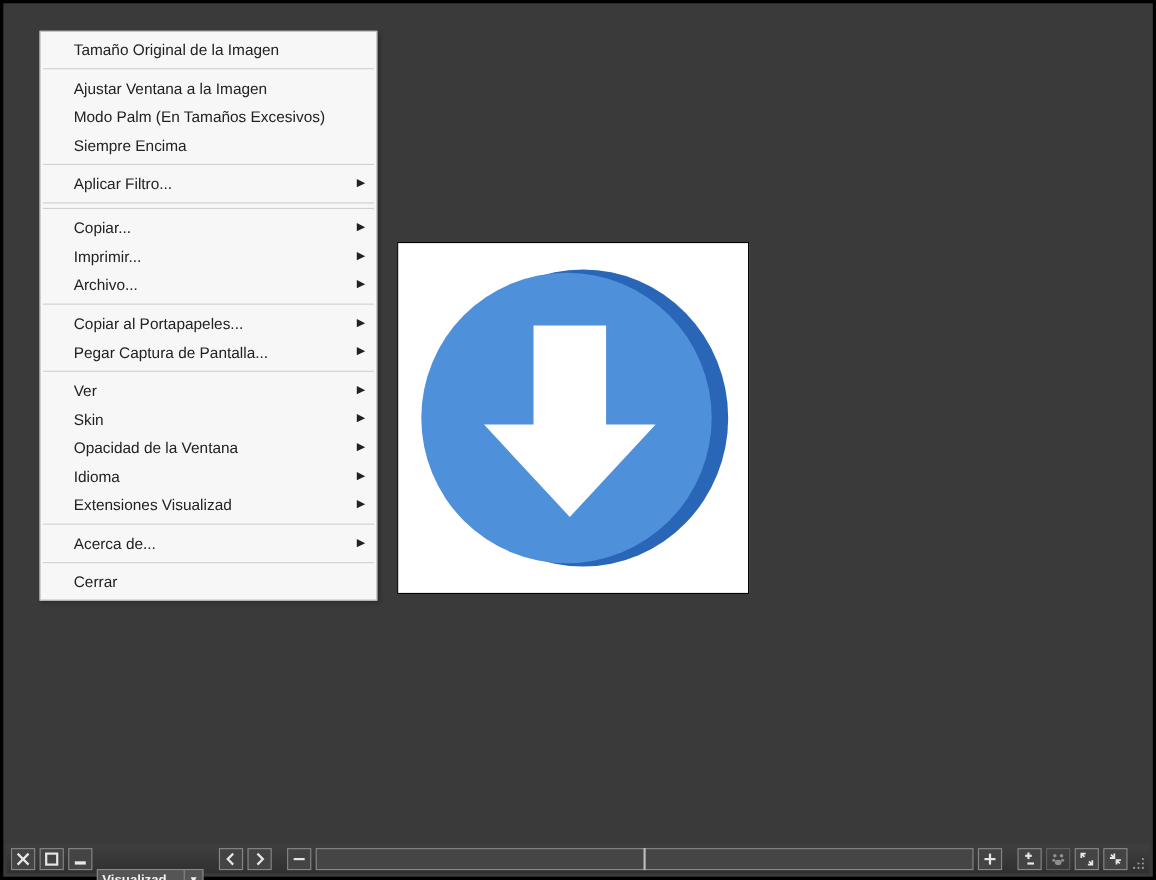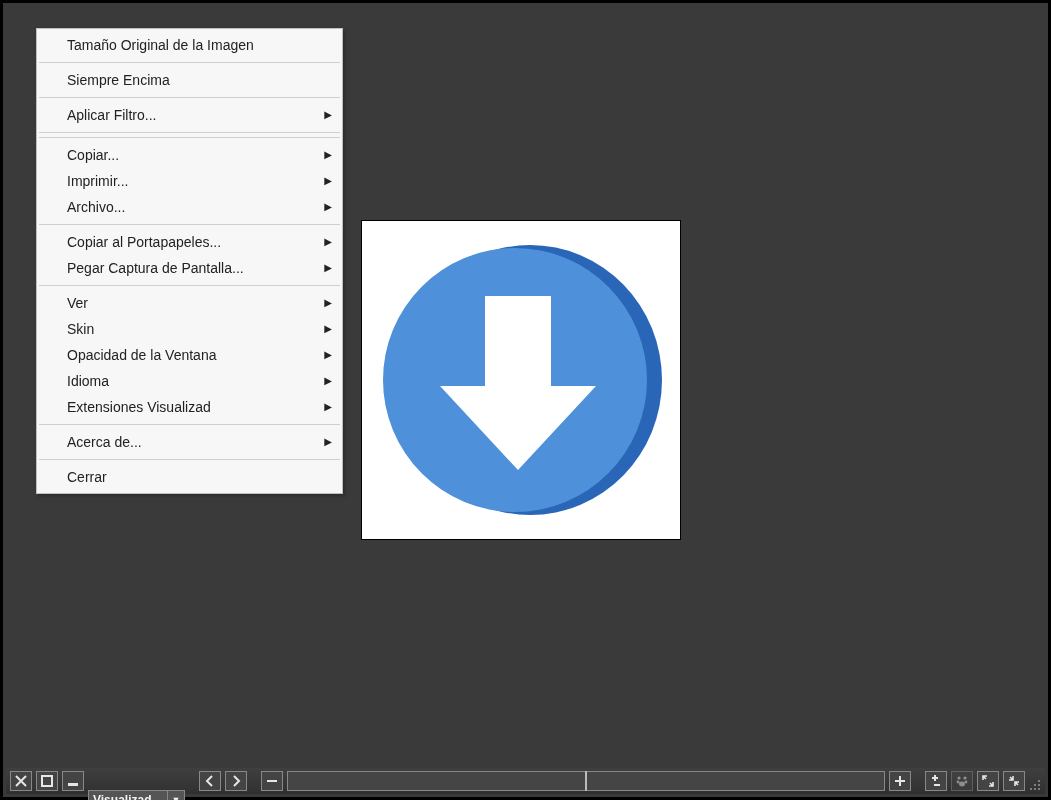--- a/index.html
+++ b/index.html
@@ -158,20 +158,22 @@
       <svg viewBox="0 0 100 100">
         <ellipse cx="53" cy="50" rx="44" ry="45" fill="#2a66b7"></ellipse>
         <circle cx="48" cy="50" r="44" fill="#4e90d9"></circle>
         <path d="M38 22 H60 V52 H75 L49 80 L23 52 H38 Z" fill="#ffffff"></path>
       </svg>
     </div>
 
     <div class="menu" id="context-menu">
         <div class="item"><span>Tamaño Original de la Imagen</span></div>
         <div class="sep"></div>
+        <div class="item"><span>Ajustar Ventana a la Imagen</span></div>
+        <div class="item"><span>Modo Palm (En Tamaños Excesivos)</span></div>
         <div class="item"><span>Siempre Encima</span></div>
         <div class="sep"></div>
         <div class="item"><span>Aplicar Filtro...</span><span class="arrow">▶</span></div>
         <div class="sep"></div>
         <div class="sep"></div>
         <div class="item"><span>Copiar...</span><span class="arrow">▶</span></div>
         <div class="item"><span>Imprimir...</span><span class="arrow">▶</span></div>
         <div class="item"><span>Archivo...</span><span class="arrow">▶</span></div>
         <div class="sep"></div>
         <div class="item"><span>Copiar al Portapapeles...</span><span class="arrow">▶</span></div>

